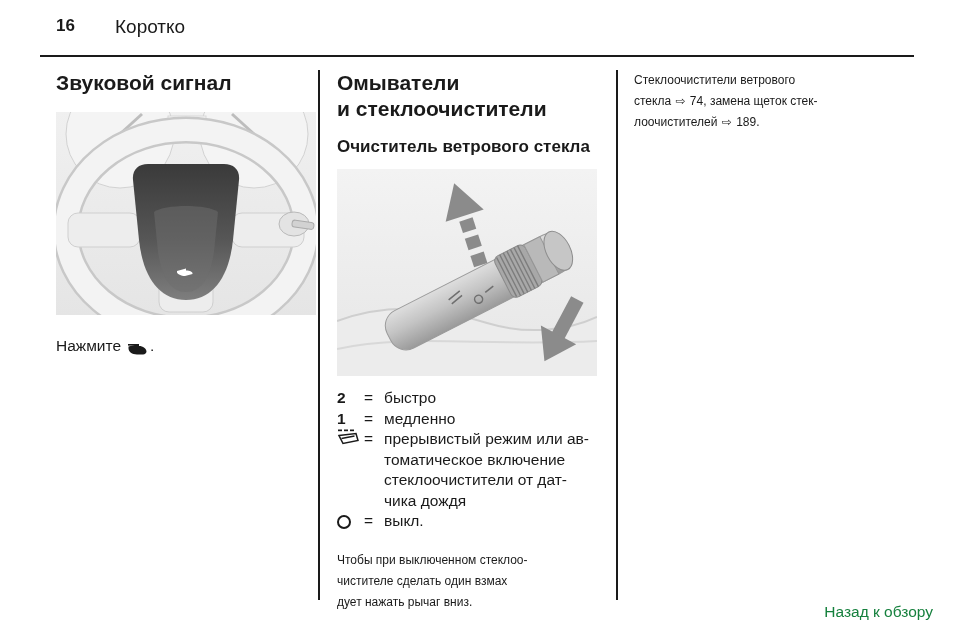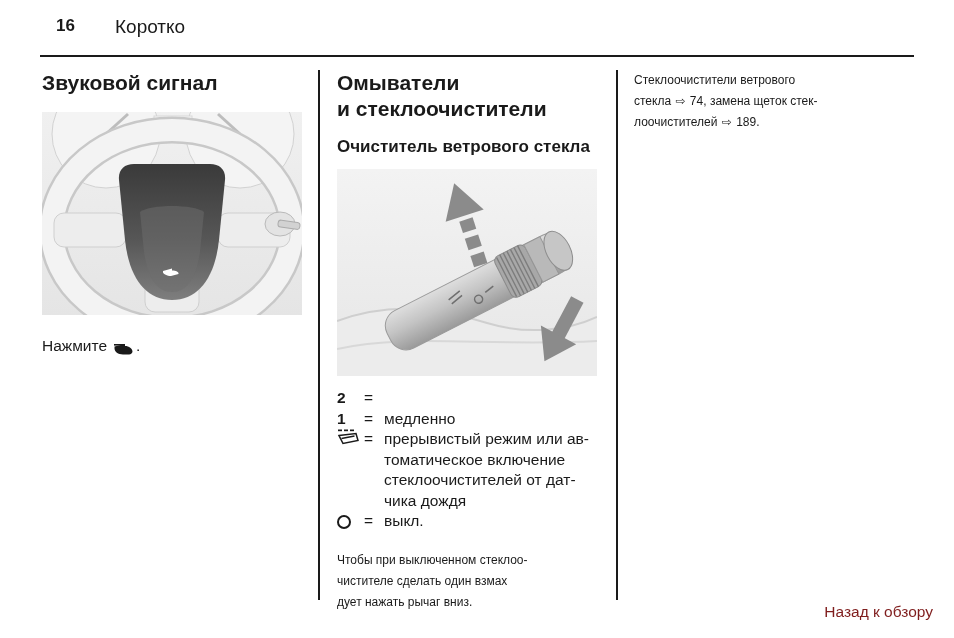--- a/index.html
+++ b/index.html
@@ -7,21 +7,21 @@
   .page{position:relative;width:954px;height:638px;background:#fff;overflow:hidden;}
 
   .hdr-num{position:absolute;left:56px;top:16px;font-size:17px;font-weight:bold;}
   .hdr-title{position:absolute;left:115px;top:16px;font-size:19px;font-weight:normal;}
   .hdr-rule{position:absolute;left:40px;top:55px;width:874px;height:2px;background:#1a1a1a;}
 
   .vdiv{position:absolute;top:70px;width:2px;height:530px;background:#1a1a1a;}
   .vdiv1{left:318px;} .vdiv2{left:616px;}
 
   .col{position:absolute;top:70px;}
-  .col1{left:42px;width:304px;}
+  .col1{left:56px;width:304px;}
   .col2{left:337px;width:262px;}
   .col3{left:634px;width:280px;}
 
   .heading{font-size:21px;line-height:26px;font-weight:bold;margin:0;}
   .subheading{font-size:17px;line-height:20px;font-weight:bold;margin:15px 0 0 0;}
   .body-text{font-size:12px;line-height:21px;}
   .caption{margin-top:20px;font-size:15.5px;line-height:21px;display:flex;align-items:flex-end;}
   .caption .glyph{margin:2px 2px 0 6px;}
 
   .illu{display:block;background:#ececec;}
@@ -31,21 +31,21 @@
   .legend{margin-top:12px;font-size:15.5px;line-height:20.5px;}
   .lrow{display:flex;align-items:flex-start;}
   .lsym{width:27px;font-weight:bold;flex:none;}
   .leq{width:20px;flex:none;}
   .ltxt{flex:1;}
   .offcircle{display:inline-block;width:10px;height:10px;border:2.2px solid #1a1a1a;border-radius:50%;margin-top:4px;}
   .para{margin-top:15px;}
 
   .ref-arrow{font-family:"DejaVu Sans",sans-serif;padding:0 1px;}
 
-  .footer-link{position:absolute;right:21px;top:603px;font-size:15.5px;color:#7f1d1d;cursor:pointer;}
+  .footer-link{position:absolute;right:21px;top:603px;font-size:15.5px;color:#15803d;cursor:pointer;}
 </style>
 </head>
 <body>
 
 <div class="page">
 
   <div class="hdr-num">16</div>
   <div class="hdr-title">Коротко</div>
   <div class="hdr-rule"></div>
 
@@ -137,20 +137,21 @@
       <g transform="rotate(28 222 165)" fill="#8b8b8b">
         <rect x="215" y="126" width="14" height="42"></rect>
         <polygon points="202,166 242,166 222,196"></polygon>
       </g>
     </svg>
 
     <div class="legend">
       <div class="lrow">
         <span class="lsym">2</span>
         <span class="leq">=</span>
+        <span class="ltxt">быстро</span>
       </div>
       <div class="lrow">
         <span class="lsym">1</span>
         <span class="leq">=</span>
         <span class="ltxt">медленно</span>
       </div>
       <div class="lrow">
         <span class="lsym">
           <svg width="22" height="16" viewBox="0 0 22 16">
             <g fill="#1a1a1a">
@@ -159,21 +160,21 @@
                 <rect x="13" y="0.5" width="4" height="1.7"></rect>
             </g>
             <path d="M2,6.5 L19,4.5 L21,11.5 L6,14.5 Z" fill="none" stroke="#1a1a1a" stroke-width="1.5"></path>
             <path d="M4.5,9.5 L17.5,7" stroke="#1a1a1a" stroke-width="1.3"></path>
           </svg>
         </span>
         <span class="leq">=</span>
         <span class="ltxt">
           <div>прерывистый режим или ав-</div>
           <div>томатическое включение</div>
-          <div>стеклоочистителей от дат-</div>
+          <div>стеклоочистители от дат-</div>
           <div>чика дождя</div>
         </span>
       </div>
       <div class="lrow">
         <span class="lsym"><span class="offcircle"></span></span>
         <span class="leq">=</span>
         <span class="ltxt">выкл.</span>
       </div>
     </div>
 

